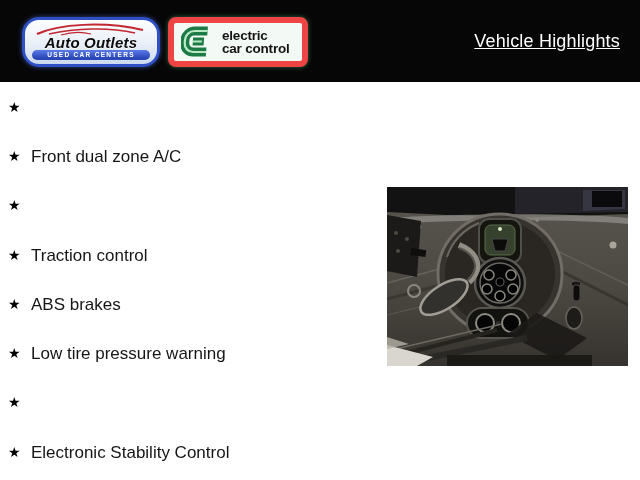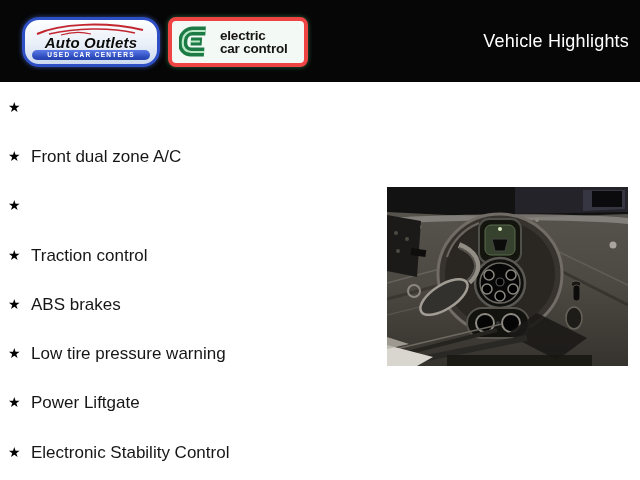--- a/index.html
+++ b/index.html
@@ -11,23 +11,23 @@
     overflow: hidden;
   }
 
   
   .header {
     position: absolute; left: 0; top: 0;
     width: 640px; height: 82px;
     background: #060606;
   }
   .header-title {
-    position: absolute; right: 11px; top: 0; height: 82px;
+    position: absolute; right: 20px; top: 0; height: 82px;
     display: flex; align-items: center;
-    color: #ffffff; font-size: 18px; letter-spacing: .2px;
+    color: #ffffff; font-size: 18px; letter-spacing: .2px; text-decoration: underline;
   }
 
   
   .logo-auto {
     position: absolute; left: 22px; top: 17px;
     width: 138px; height: 50px;
     box-sizing: border-box;
     border: 3px solid #2f4fc4;
     border-radius: 17px;
     background: linear-gradient(180deg, #fdfeff 0%, #e9eff8 55%, #ccd9ee 100%);
@@ -50,21 +50,21 @@
     color: #ffffff; font-size: 6.5px; font-weight: bold;
     letter-spacing: 1.3px; text-align: center; line-height: 10px;
     white-space: nowrap;
   }
 
   
   .logo-ecc {
     position: absolute; left: 168px; top: 17px;
     width: 140px; height: 50px;
     box-sizing: border-box;
-    border: 4px solid #ef4444;
+    border: 6px solid #ef4444;
     border-radius: 8px;
     background: #f3f9f4;
     box-shadow: 0 0 5px rgba(90,220,140,.45);
     display: flex; align-items: center;
     padding-left: 7px; gap: 7px;
   }
   .ecc-text {
     font-size: 13.5px; font-weight: bold; color: #141414;
     line-height: 13px; letter-spacing: -.2px; white-space: nowrap;
   }
@@ -143,21 +143,20 @@
   <li class="feature">
     <span class="star">★</span>
     <span>ABS brakes</span>
   </li>
   <li class="feature">
     <span class="star">★</span>
     <span>Low tire pressure warning</span>
   </li>
   <li class="feature">
     <span class="star">★</span>
-    <span>Power Liftgate</span>
   </li>
   <li class="feature">
     <span class="star">★</span>
     <span>Electronic Stability Control</span>
   </li>
 </ul>
 
 <div class="photo">
   <svg width="241" height="179" viewBox="0 0 241 179">
     <defs>

